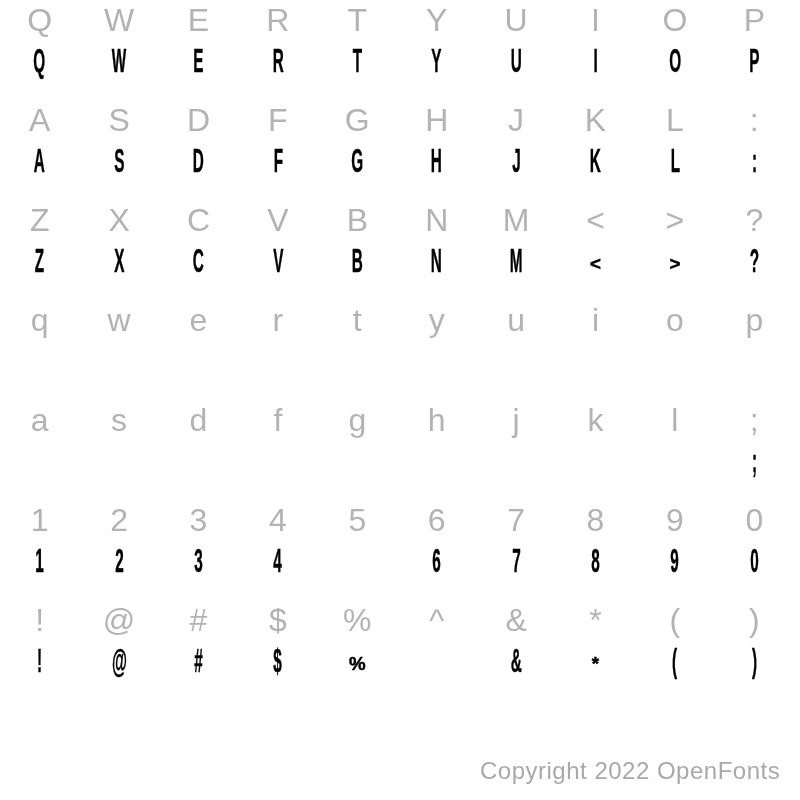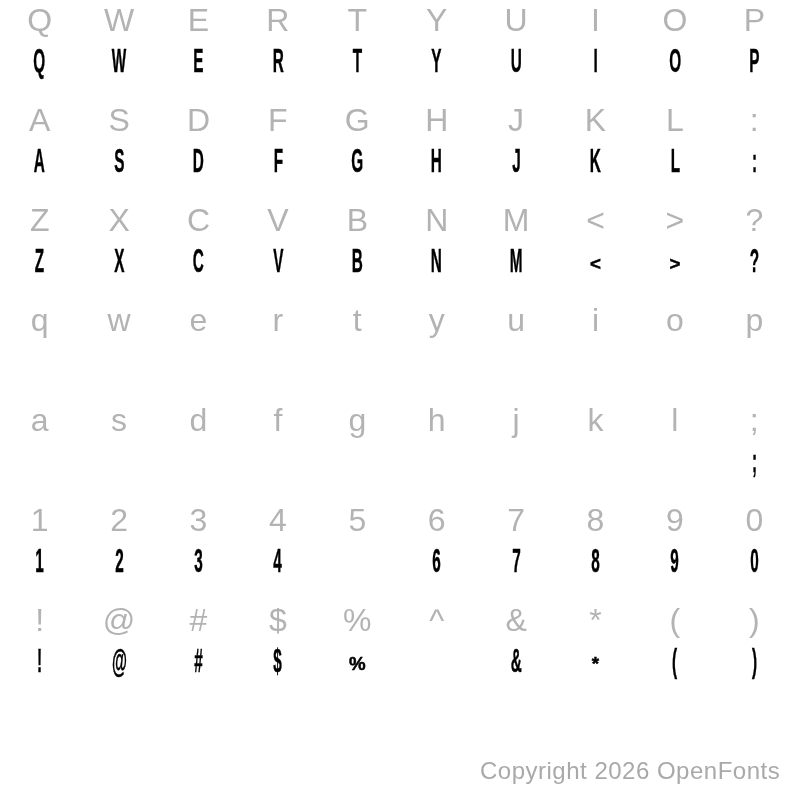--- a/index.html
+++ b/index.html
@@ -256,14 +256,14 @@
           <div class="cell"><span class="spec cond">$</span></div>
           <div class="cell"><span class="spec small">%</span></div>
           <div class="cell"></div>
           <div class="cell"><span class="spec cond">&amp;</span></div>
           <div class="cell"><span class="spec small">*</span></div>
           <div class="cell"><span class="spec cond">(</span></div>
           <div class="cell"><span class="spec cond">)</span></div>
         </div>
       </div>
     </div>
-  <div class="copyright">Copyright 2026 OpenFonts</div>
+  <div class="copyright">Copyright 2022 OpenFonts</div>
 </div>
 
 </body></html>

